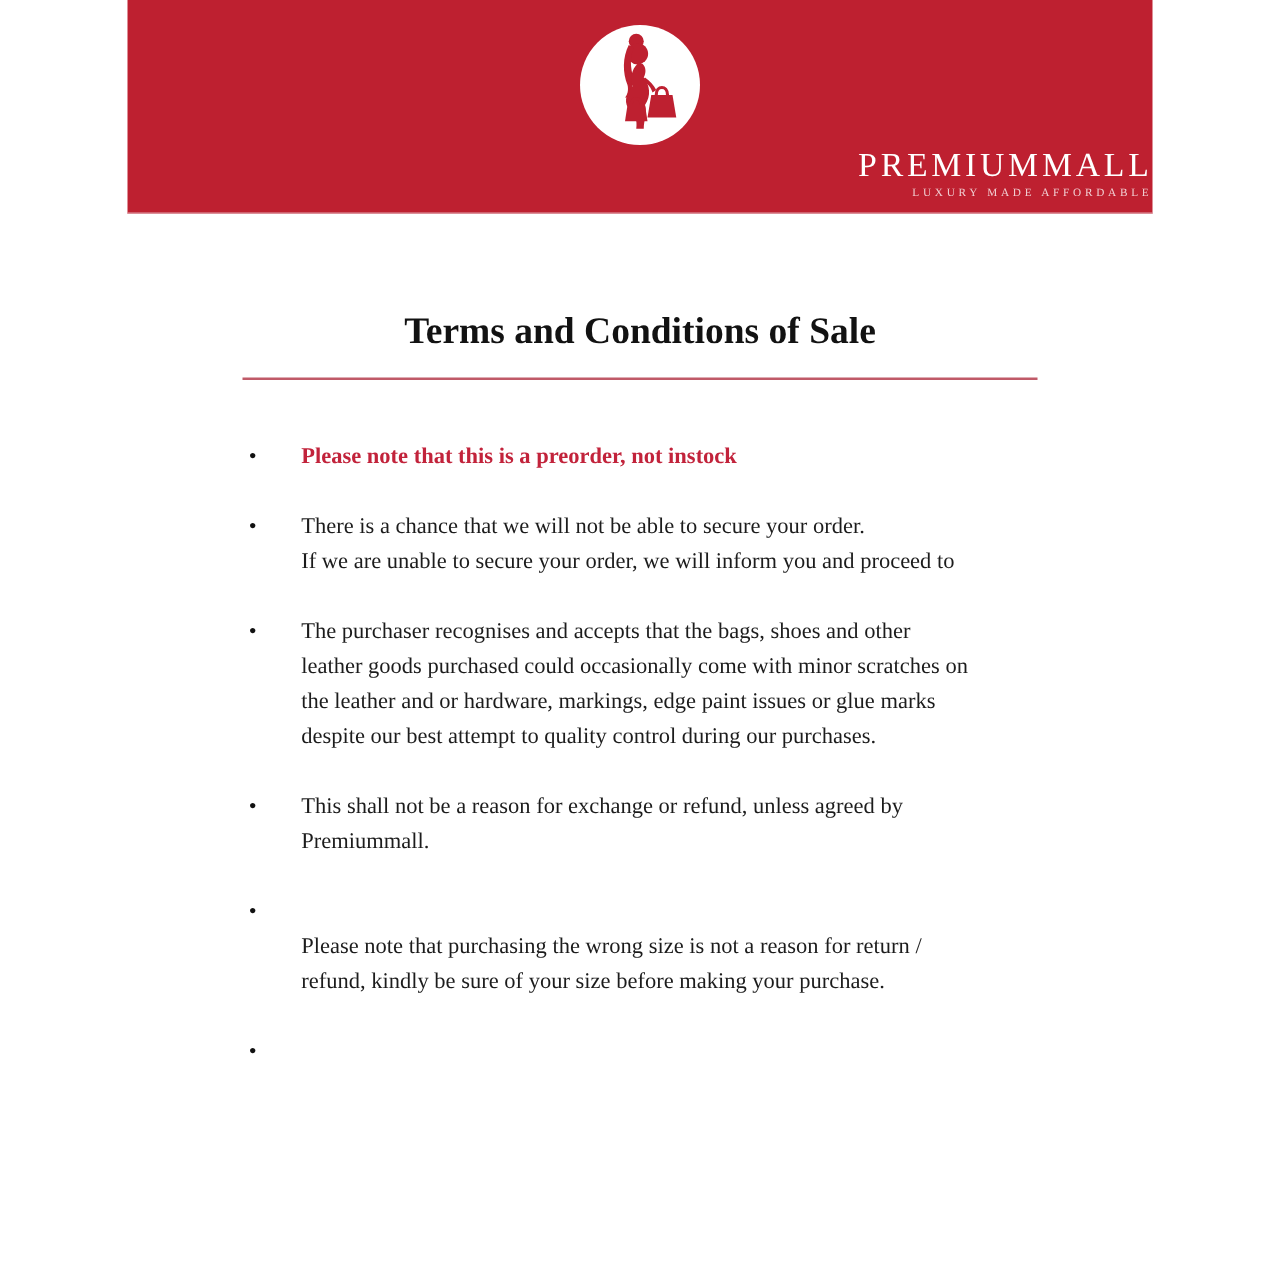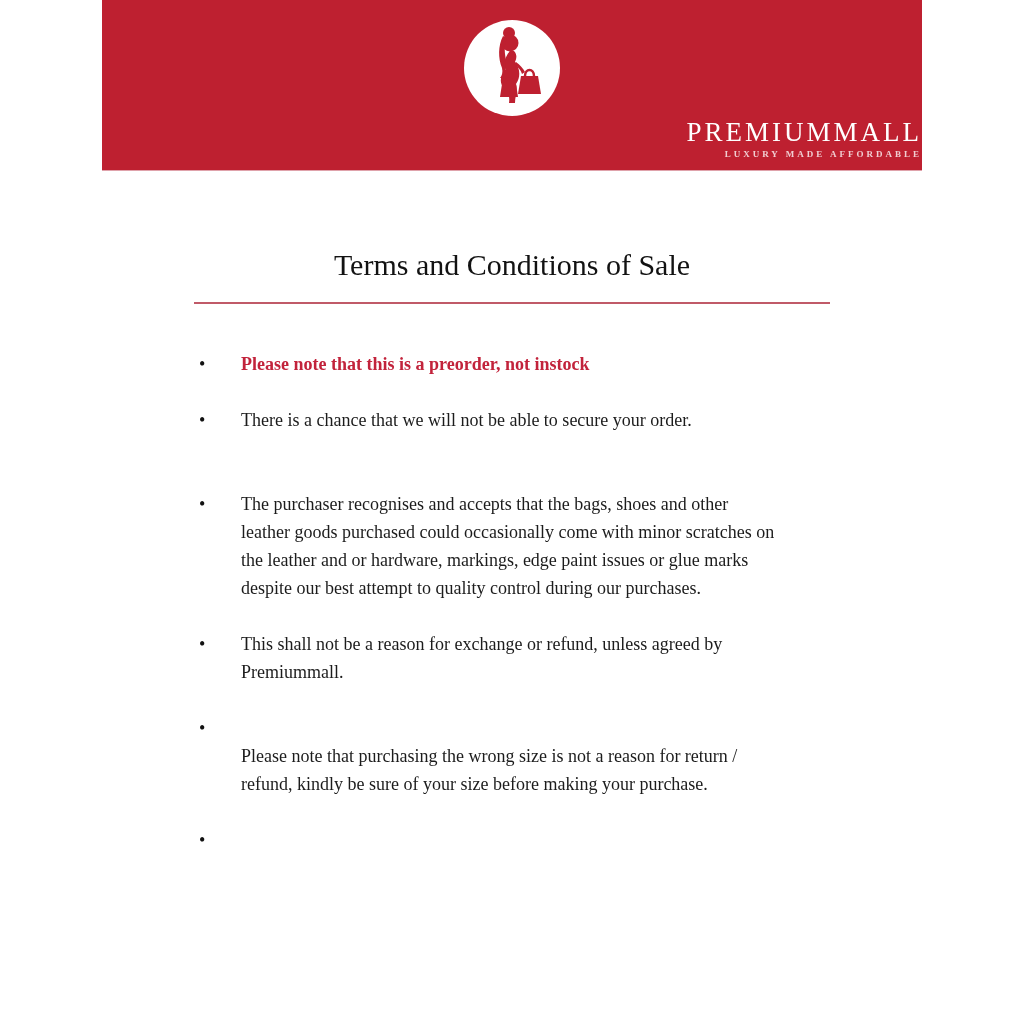--- a/index.html
+++ b/index.html
@@ -35,34 +35,34 @@
     letter-spacing: 3px;
     line-height: 30px;
     margin-top: 1px;
     font-weight: 400;
   }
   .brand-tagline {
     color: rgba(255,255,255,0.78);
     font-size: 9px;
     letter-spacing: 3px;
     margin-top: 2px;
-    font-weight: 700;
+    font-weight: 400;
   }
   
   .doc {
     position: absolute;
     left: 102px; top: 170px;
     width: 820px;
   }
   .doc-title {
     margin: 78px 0 0;
     text-align: center;
     font-size: 30px;
     line-height: 34px;
-    font-weight: 400;
+    font-weight: 700;
     color: #121212;
   }
   .title-rule {
     height: 0;
     border-top: 2px solid var(--rule, #C05A68);
     margin: 20px 92px 0;
   }
   .terms {
     list-style: none;
     margin: 46px 0 0;
@@ -115,21 +115,21 @@
   <div class="doc">
     <h1 class="doc-title">Terms and Conditions of Sale</h1>
     <div class="title-rule"></div>
     <ul class="terms" id="terms-list">
         <li class="term-item">
     <span class="bullet">•</span>
     <span class="term-text"><span class="term-line accent">Please note that this is a preorder, not instock</span></span>
   </li>
         <li class="term-item">
     <span class="bullet">•</span>
-    <span class="term-text"><span class="term-line">There is a chance that we will not be able to secure your order.</span><br><br></span>
+    <span class="term-text"><span class="term-line">There is a chance that we will not be able to secure your order.</span><br><span class="term-line">If we are unable to secure your order, we will inform you and proceed to</span><br></span>
   </li>
         <li class="term-item">
     <span class="bullet">•</span>
     <span class="term-text"><span class="term-line">The purchaser recognises and accepts that the bags, shoes and other</span><br><span class="term-line">leather goods purchased could occasionally come with minor scratches on</span><br><span class="term-line">the leather and or hardware, markings, edge paint issues or glue marks</span><br><span class="term-line">despite our best attempt to quality control during our purchases.</span></span>
   </li>
         <li class="term-item">
     <span class="bullet">•</span>
     <span class="term-text"><span class="term-line">This shall not be a reason for exchange or refund, unless agreed by</span><br><span class="term-line">Premiummall.</span></span>
   </li>
         <li class="term-item">

